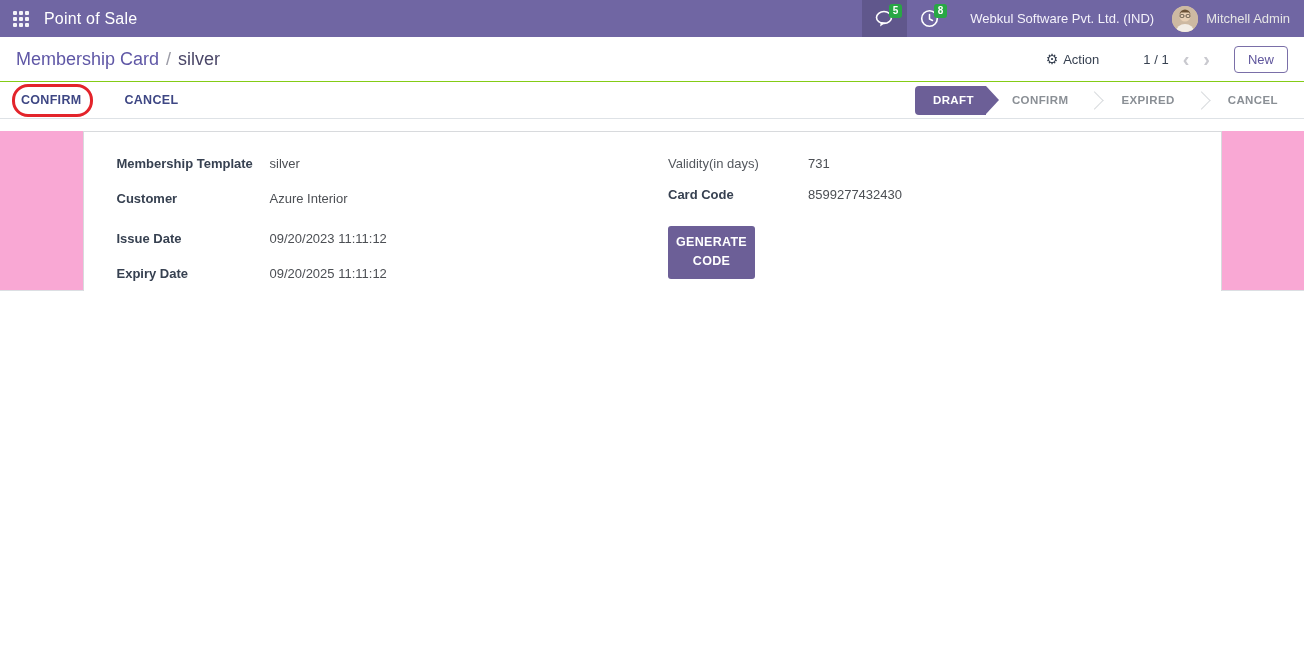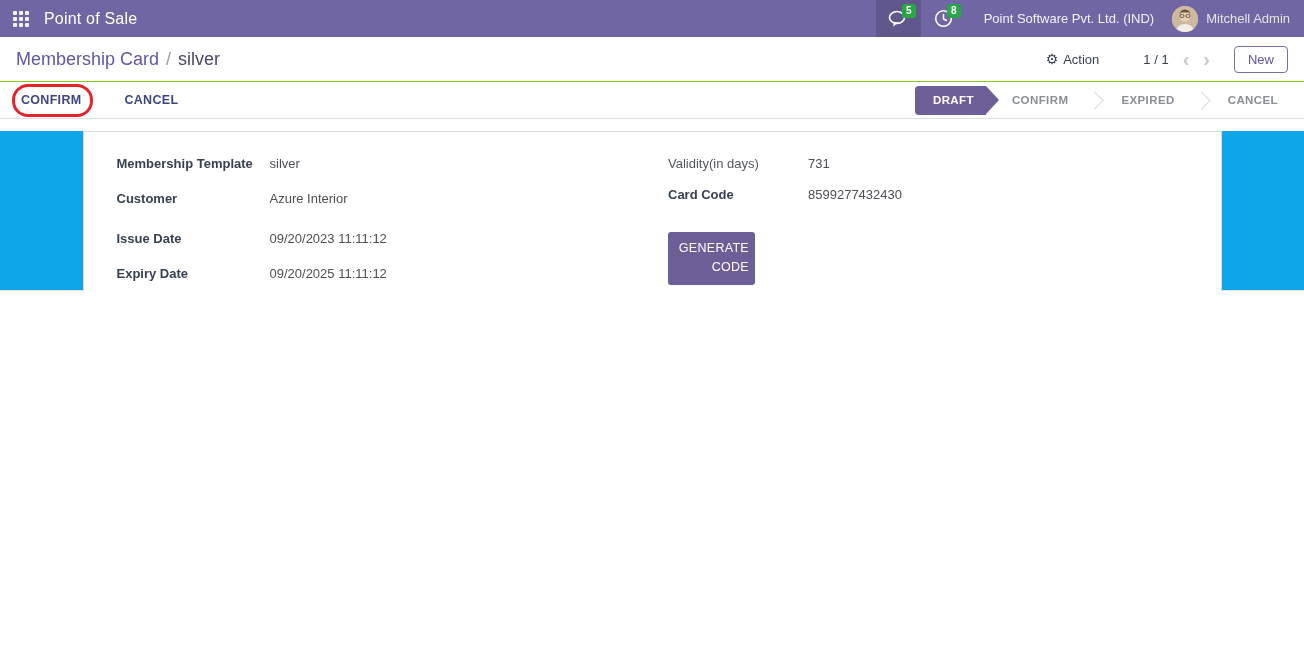--- a/index.html
+++ b/index.html
@@ -78,38 +78,38 @@
     color:#8a8f95; font-weight:bold; font-size:11.5px; letter-spacing:.4px;
     padding:0 18px; cursor:pointer;
   }
   .state:first-of-type { padding-left:26px; }
   .sep-chev {
     width:13px; height:13px; border-top:1px solid #d9dbde; border-right:1px solid #d9dbde;
     transform:rotate(45deg); margin:0 2px;
   }
 
   
-  .form-area { background:#0ea5e9; height:160px; border-bottom:1px solid #dcdfe3; }
+  .form-area { background:#f9a8d4; height:160px; border-bottom:1px solid #dcdfe3; }
   .sheet {
     width:1139px; height:196px; margin:12px auto 0; background:#ffffff;
     border:1px solid #d8dadd; display:flex; padding-top:24px;
   }
   .col { width:50%; }
   .col-left { padding-left:33px; }
   .col-right { padding-left:16px; }
   .f-row { display:flex; align-items:baseline; min-height:35px; }
   .f-row.gap-top { margin-top:5px; }
   .f-label { width:153px; font-weight:bold; color:#374151; font-size:13px; flex:0 0 auto; }
   .col-right .f-label { width:140px; }
   .f-label.normal { font-weight:normal; color:#54585e; }
   .f-value { color:#4c4f54; font-size:13px; }
   .gen-btn {
-    margin-top:14px; width:87px; background:#6c5f97; color:#fff; border:none;
-    font-family:inherit; font-weight:normal; font-size:12.5px; line-height:1.55;
-    padding:7px 6px; border-radius:3px; cursor:pointer; text-align:right; letter-spacing:.3px;
+    margin-top:8px; width:87px; background:#6c5f97; color:#fff; border:none;
+    font-family:inherit; font-weight:bold; font-size:12.5px; line-height:1.55;
+    padding:7px 6px; border-radius:3px; cursor:pointer; text-align:center; letter-spacing:.3px;
   }
   .bottom-space { background:#fff; height:321px; }
 </style>
 </head>
 <body>
 
 <nav class="topbar">
   <div class="apps-btn">
     <span class="apps-grid">
       <i></i>
@@ -133,21 +133,21 @@
       </svg>
       <span class="tray-badge">5</span>
     </div>
     <div class="tray-btn">
       <svg width="19" height="19" viewBox="0 0 19 19">
         <circle cx="9.5" cy="9.5" r="7.8" fill="none" stroke="#ffffff" stroke-width="1.6"></circle>
         <path d="M9.5 5.5 V10 L12.5 11.5" fill="none" stroke="#ffffff" stroke-width="1.5" stroke-linecap="round"></path>
       </svg>
       <span class="tray-badge">8</span>
     </div>
-    <div class="company">Point Software Pvt. Ltd. (IND)</div>
+    <div class="company">Webkul Software Pvt. Ltd. (IND)</div>
     <div class="user-block">
       <span class="avatar">
         <svg width="26" height="26" viewBox="0 0 26 26">
           <rect width="26" height="26" fill="#cdb9a2"></rect>
           <circle cx="13" cy="10" r="5.5" fill="#e8d0b5"></circle>
           <path d="M7.5 9 a5.5 5.5 0 0 1 11 0 l-1.5-2.5 h-8 Z" fill="#6b5236"></path>
           <rect x="8" y="8.5" width="4" height="3" rx="1.4" fill="none" stroke="#55493c" stroke-width="0.9"></rect>
           <rect x="14" y="8.5" width="4" height="3" rx="1.4" fill="none" stroke="#55493c" stroke-width="0.9"></rect>
           <path d="M4 26 a9 8 0 0 1 18 0 Z" fill="#f2ede6"></path>
         </svg>

